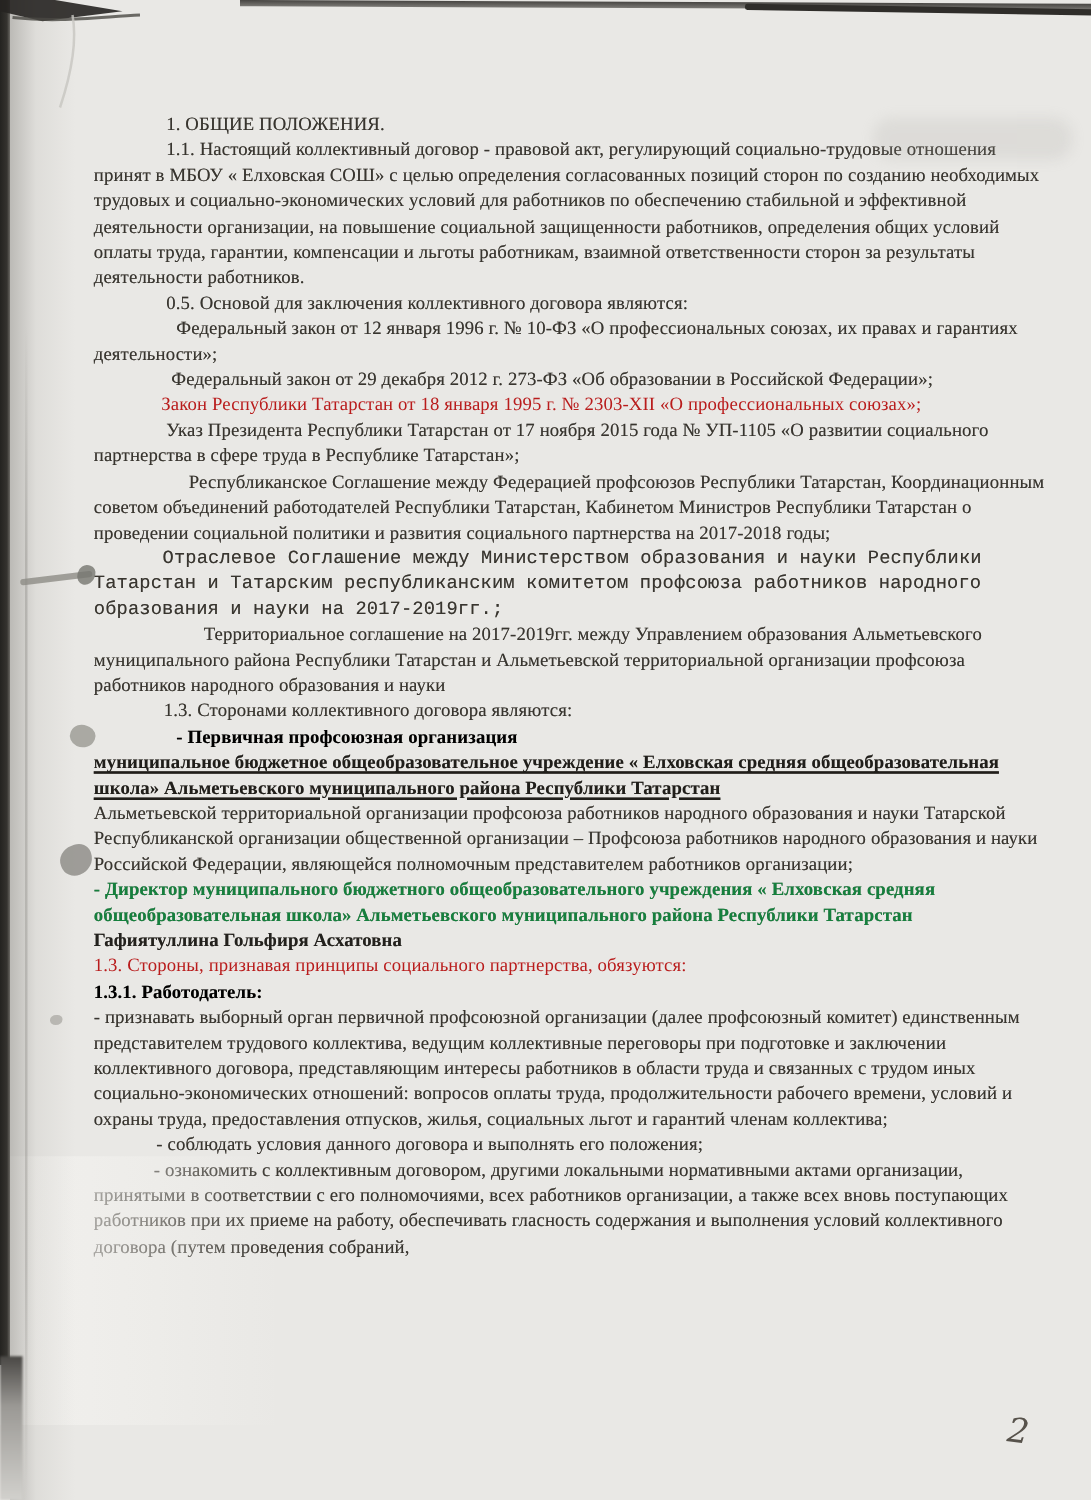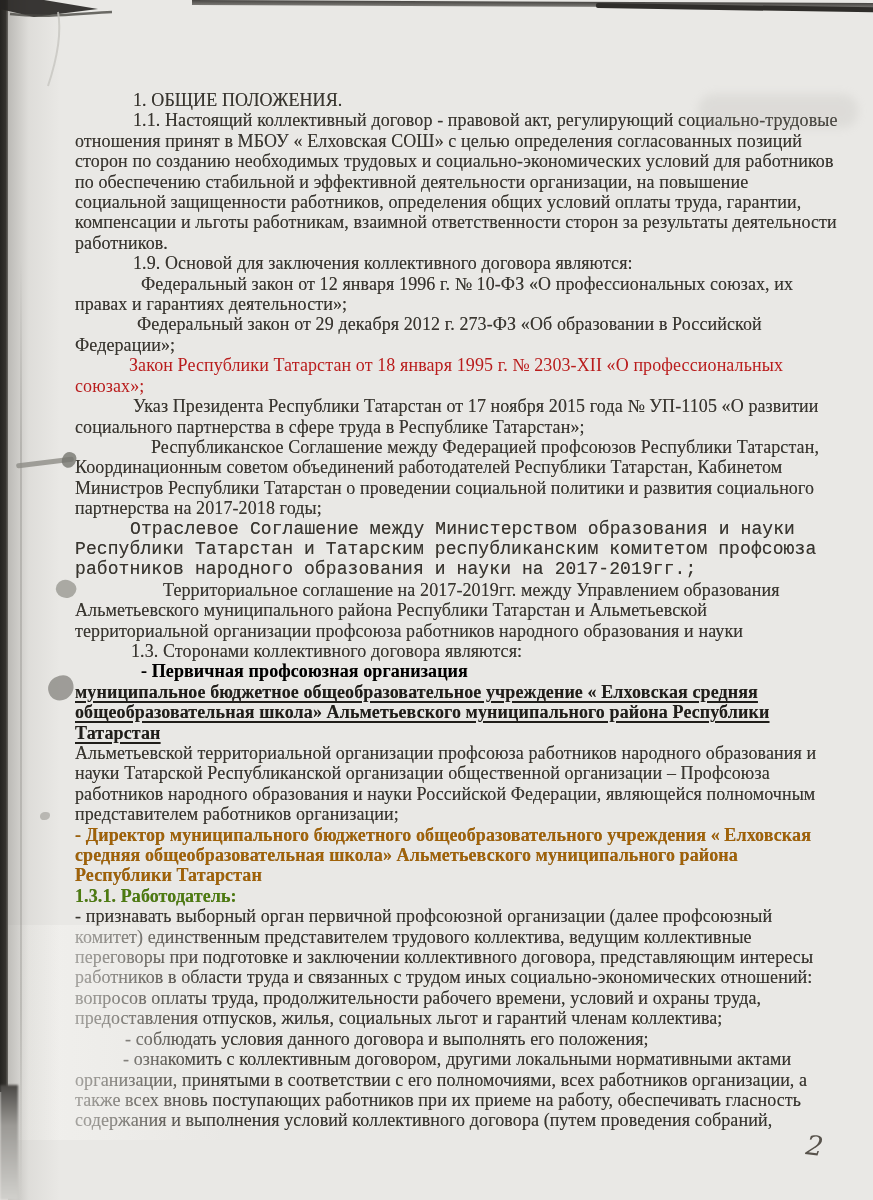--- a/index.html
+++ b/index.html
@@ -48,43 +48,43 @@
   }
   .smudge{position:absolute;background:#8d8c86;border-radius:50% 40% 55% 45%;opacity:.8;}
   .smudge.s1{left:16px;top:460px;width:58px;height:5px;transform:rotate(-7deg);border-radius:4px;}
   .smudge.s1b{left:62px;top:452px;width:14px;height:16px;transform:rotate(15deg);background:#76756f;}
   .smudge.s2{left:56px;top:580px;width:20px;height:18px;transform:rotate(25deg);background:#8f8e88;opacity:.7;}
   .smudge.s3{left:48px;top:676px;width:26px;height:24px;transform:rotate(-20deg);background:#84837d;opacity:.75;}
   .smudge.s4{left:40px;top:812px;width:10px;height:8px;opacity:.5;}
   
   .textblock{
     position:absolute;left:75px;top:90px;width:763px;
-    font-size:18px;line-height:20.4px;color:#38352f;
+    font-size:15px;line-height:20.4px;color:#38352f;
     text-align:left;letter-spacing:.1px;
     text-shadow:0 0 .5px rgba(56,53,47,.55);
   }
   .textblock p{margin:0;}
   .heading{text-indent:58px;}
   .ind{text-indent:58px;}
   .p3{text-indent:70px;}
   .p4{margin-left:-8px;text-indent:66px;}
   .p5{margin-left:-4px;text-indent:62px;}
   .p6{margin-left:-12px;text-indent:54px;}
   .p7{margin-left:-14px;text-indent:58px;}
   .p8{margin-left:-18px;text-indent:76px;}
   .p9{text-indent:55px;font-family:Liberation Mono, monospace;}
   .p10{margin-left:-38px;text-indent:88px;}
   .p11{text-indent:56px;}
   .p12{text-indent:66px;font-weight:bold;color:#000000;}
   .p13{margin-left:8px;font-weight:bold;color:#201e1a;text-decoration:underline;text-decoration-thickness:1.5px;text-underline-offset:3px;}
   .p14{margin-left:8px;}
-  .p15{margin-left:6px;font-weight:bold;color:#a16207;}
+  .p15{margin-left:6px;font-weight:bold;color:#15803d;}
   .p16{margin-left:12px;font-weight:bold;color:#23211d;}
   .p17{margin-left:8px;}
-  .p18{margin-left:8px;font-weight:bold;color:#4d7c0f;}
+  .p18{margin-left:8px;font-weight:bold;color:#000000;}
   .p19{margin-left:8px;}
   .p20{margin-left:8px;text-indent:50px;}
   .p21{margin-left:6px;text-indent:48px;}
   .faded{color:#b91c1c;text-shadow:none;}
   .fade-wash{
     position:absolute;left:0px;top:925px;width:250px;height:215px;
     background:linear-gradient(to right,rgba(243,242,239,.85) 0%,rgba(243,242,239,.45) 45%,rgba(243,242,239,0) 90%);
     pointer-events:none;
   }
   .page-num{
@@ -94,33 +94,35 @@
   }
 </style>
 </head>
 <body>
 
 <div class="sheet">
 
   <div class="textblock">
     <p class="heading">1. ОБЩИЕ ПОЛОЖЕНИЯ.</p>
     <p class="ind">1.1. Настоящий коллективный договор - правовой акт, регулирующий социально-трудовые отношения принят  в  МБОУ « Елховская СОШ» с целью определения согласованных позиций сторон по созданию необходимых трудовых и социально-экономических условий для работников по обеспечению стабильной и эффективной деятельности организации, на повышение социальной защищенности работников, определения общих условий оплаты труда, гарантии, компенсации и льготы работникам,  взаимной ответственности сторон за результаты деятельности работников.</p>
-    <p class="ind">1.9. Основой для заключения коллективного договора являются:</p>
+    <p class="ind">0.5. Основой для заключения коллективного договора являются:</p>
     <p class="p4">Федеральный закон от 12 января 1996 г. № 10-ФЗ «О профессиональных союзах, их правах и гарантиях деятельности»;</p>
     <p class="p5">Федеральный закон от 29 декабря 2012 г. 273-ФЗ «Об образовании в Российской Федерации»;</p>
     <p class="p6 faded">Закон Республики Татарстан от 18 января 1995 г. № 2303-XII «О профессиональных союзах»;</p>
     <p class="p7">Указ Президента Республики Татарстан от 17 ноября 2015 года № УП-1105 «О развитии социального партнерства в сфере труда в Республике Татарстан»;</p>
     <p class="p8">Республиканское Соглашение между Федерацией профсоюзов Республики Татарстан, Координационным советом объединений работодателей Республики Татарстан, Кабинетом Министров Республики Татарстан о проведении социальной политики и развития социального партнерства на 2017-2018 годы;</p>
     <p class="p9">Отраслевое Соглашение между Министерством образования и науки Республики Татарстан и Татарским республиканским комитетом профсоюза работников народного образования и науки на 2017-2019гг.;</p>
     <p class="p10">Территориальное соглашение на 2017-2019гг. между Управлением образования Альметьевского муниципального района Республики Татарстан и Альметьевской территориальной организации профсоюза работников народного образования и науки</p>
     <p class="p11">1.3. Сторонами коллективного договора являются:</p>
     <p class="p12">- Первичная профсоюзная организация</p>
     <p class="p13">муниципальное бюджетное общеобразовательное учреждение « Елховская средняя общеобразовательная школа» Альметьевского муниципального района Республики Татарстан</p>
     <p class="p14">Альметьевской территориальной  организации профсоюза работников народного образования и науки Татарской Республиканской организации общественной организации – Профсоюза работников народного образования и науки Российской Федерации, являющейся полномочным представителем работников организации;</p>
     <p class="p15">- Директор  муниципального бюджетного общеобразовательного учреждения « Елховская средняя общеобразовательная  школа»  Альметьевского муниципального района  Республики Татарстан</p>
+    <p class="p16">Гафиятуллина Гольфиря Асхатовна</p>
+    <p class="p17 faded">1.3. Стороны, признавая принципы  социального партнерства, обязуются:</p>
     <p class="p18">1.3.1. Работодатель:</p>
     <p class="p19">- признавать выборный орган первичной профсоюзной организации (далее профсоюзный комитет) единственным представителем трудового коллектива, ведущим коллективные переговоры при подготовке и заключении коллективного договора, представляющим интересы работников в области труда и связанных с трудом иных социально-экономических отношений: вопросов оплаты труда, продолжительности рабочего времени, условий и охраны труда, предоставления отпусков, жилья, социальных льгот и гарантий членам коллектива;</p>
     <p class="p20">- соблюдать условия данного договора и выполнять его положения;</p>
     <p class="p21">- ознакомить с коллективным договором, другими локальными нормативными актами организации, принятыми в соответствии с его полномочиями, всех работников организации, а также всех вновь поступающих работников при их приеме на работу, обеспечивать гласность содержания и выполнения условий коллективного договора (путем проведения собраний,</p>
   </div>
 
   <div class="fade-wash"></div>
 
   <div class="left-edge-strip"></div>
   <div class="left-edge-shadow"></div>

